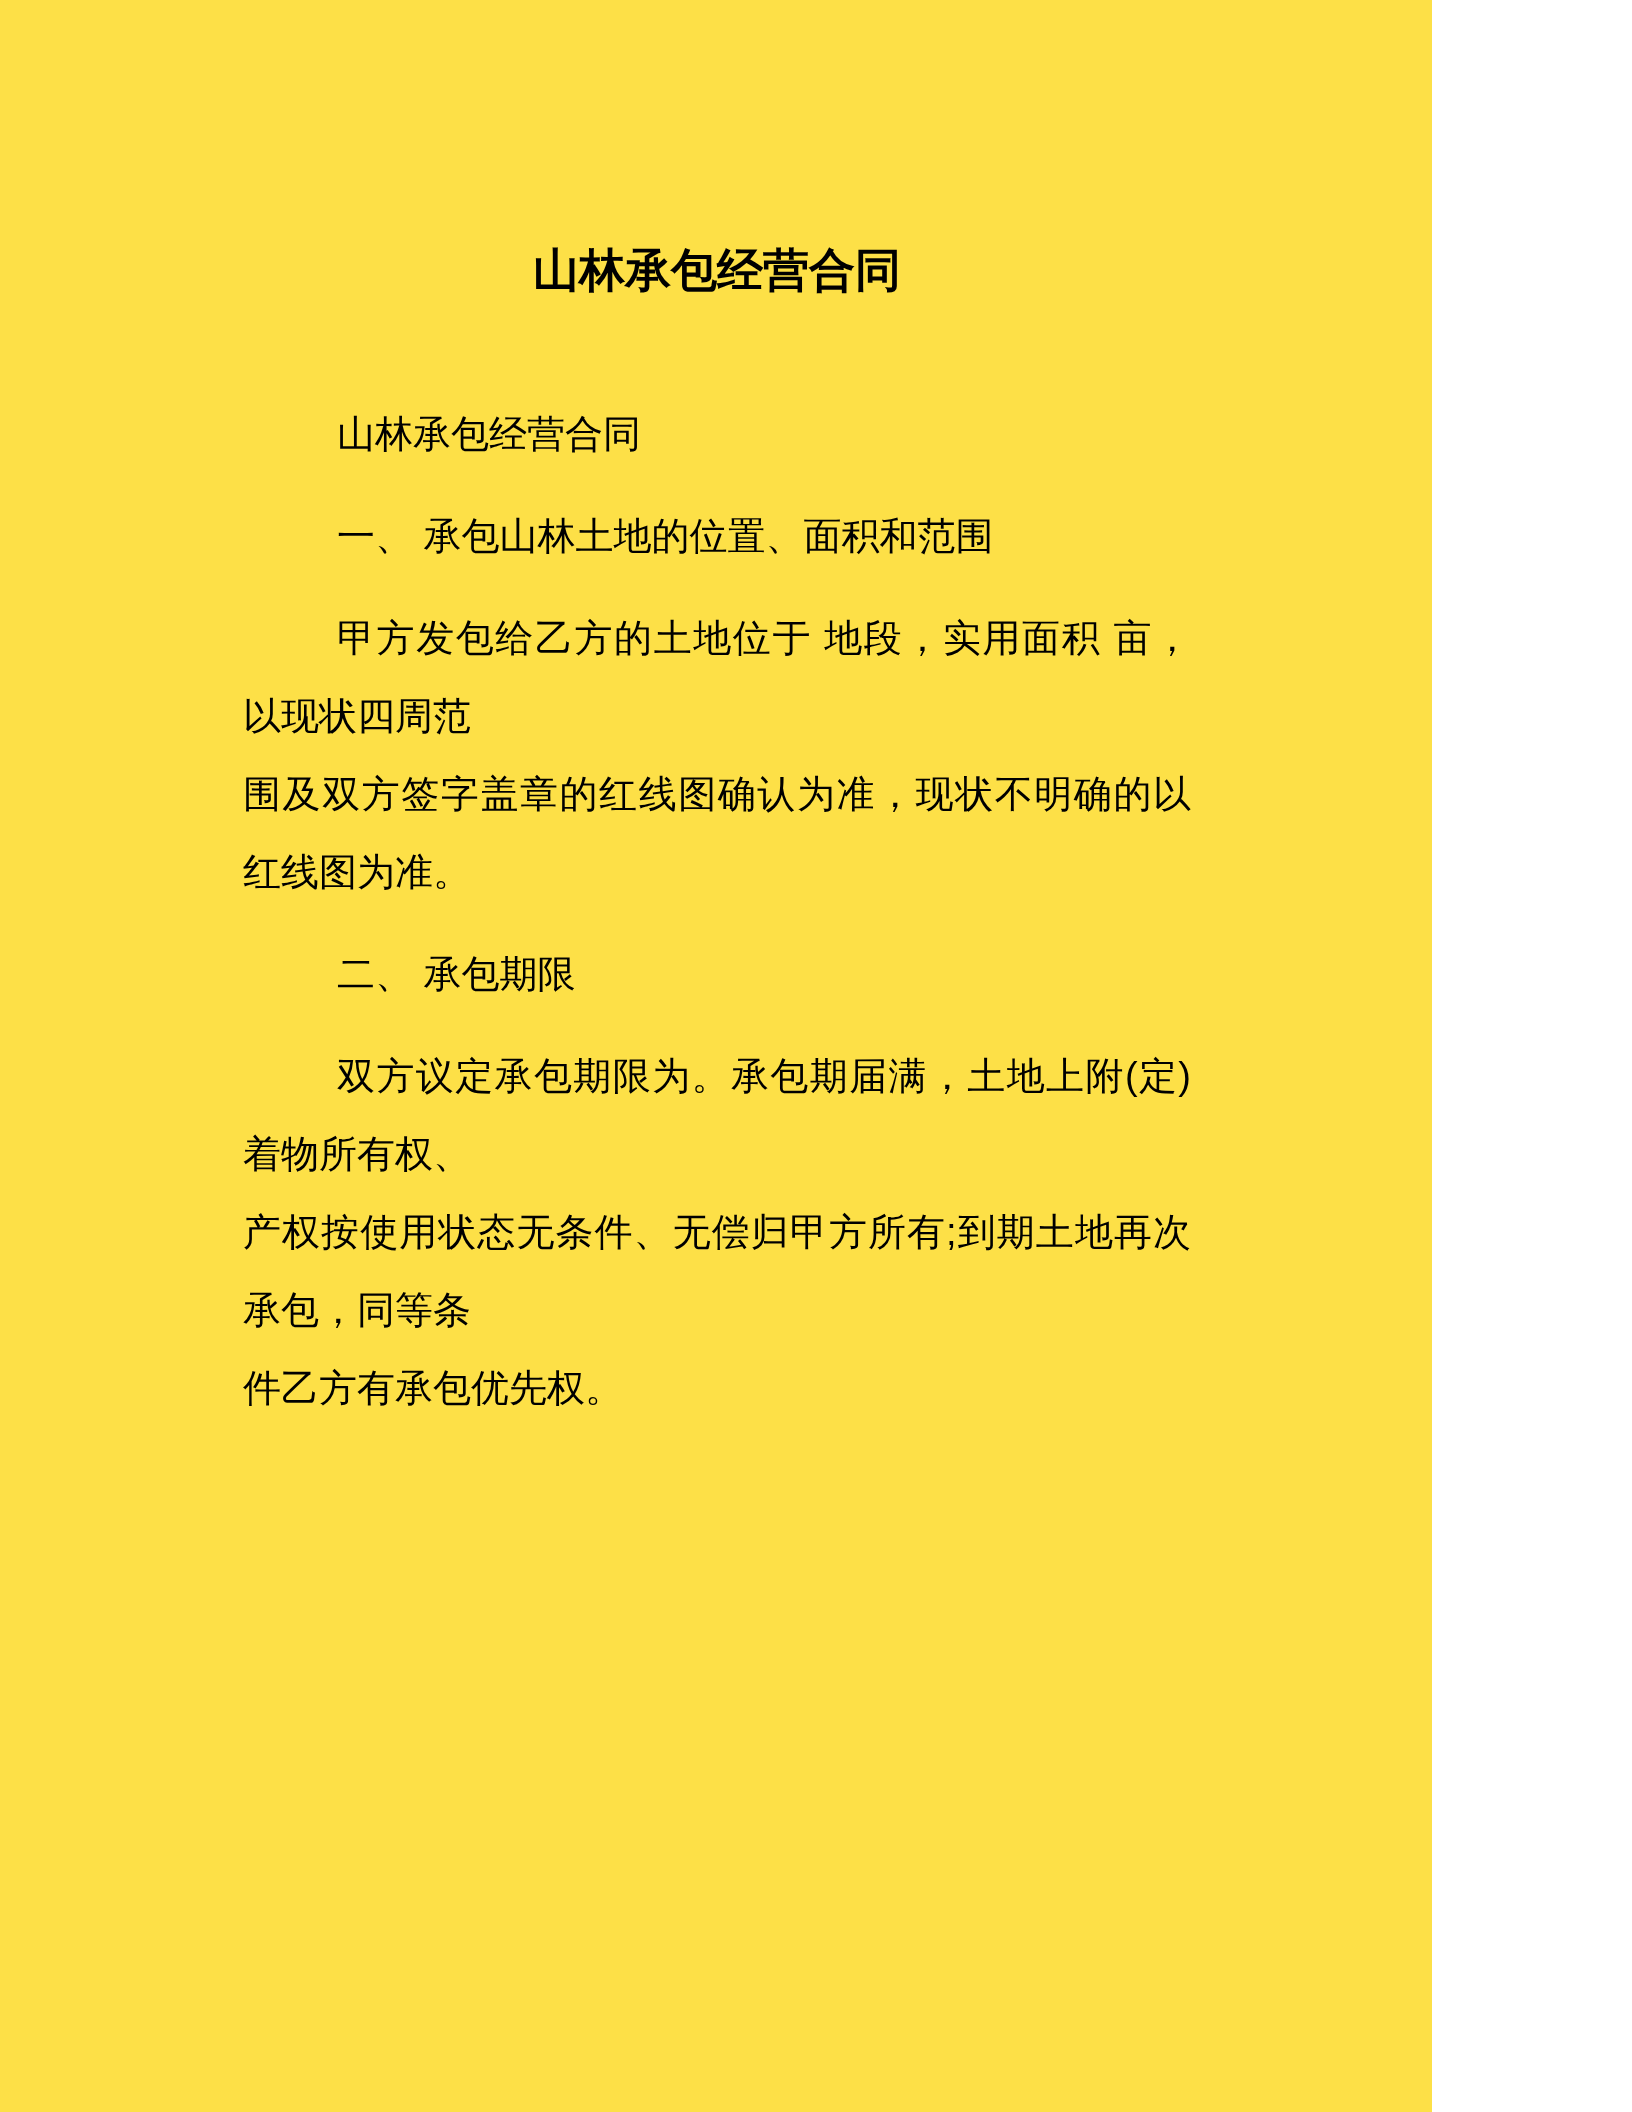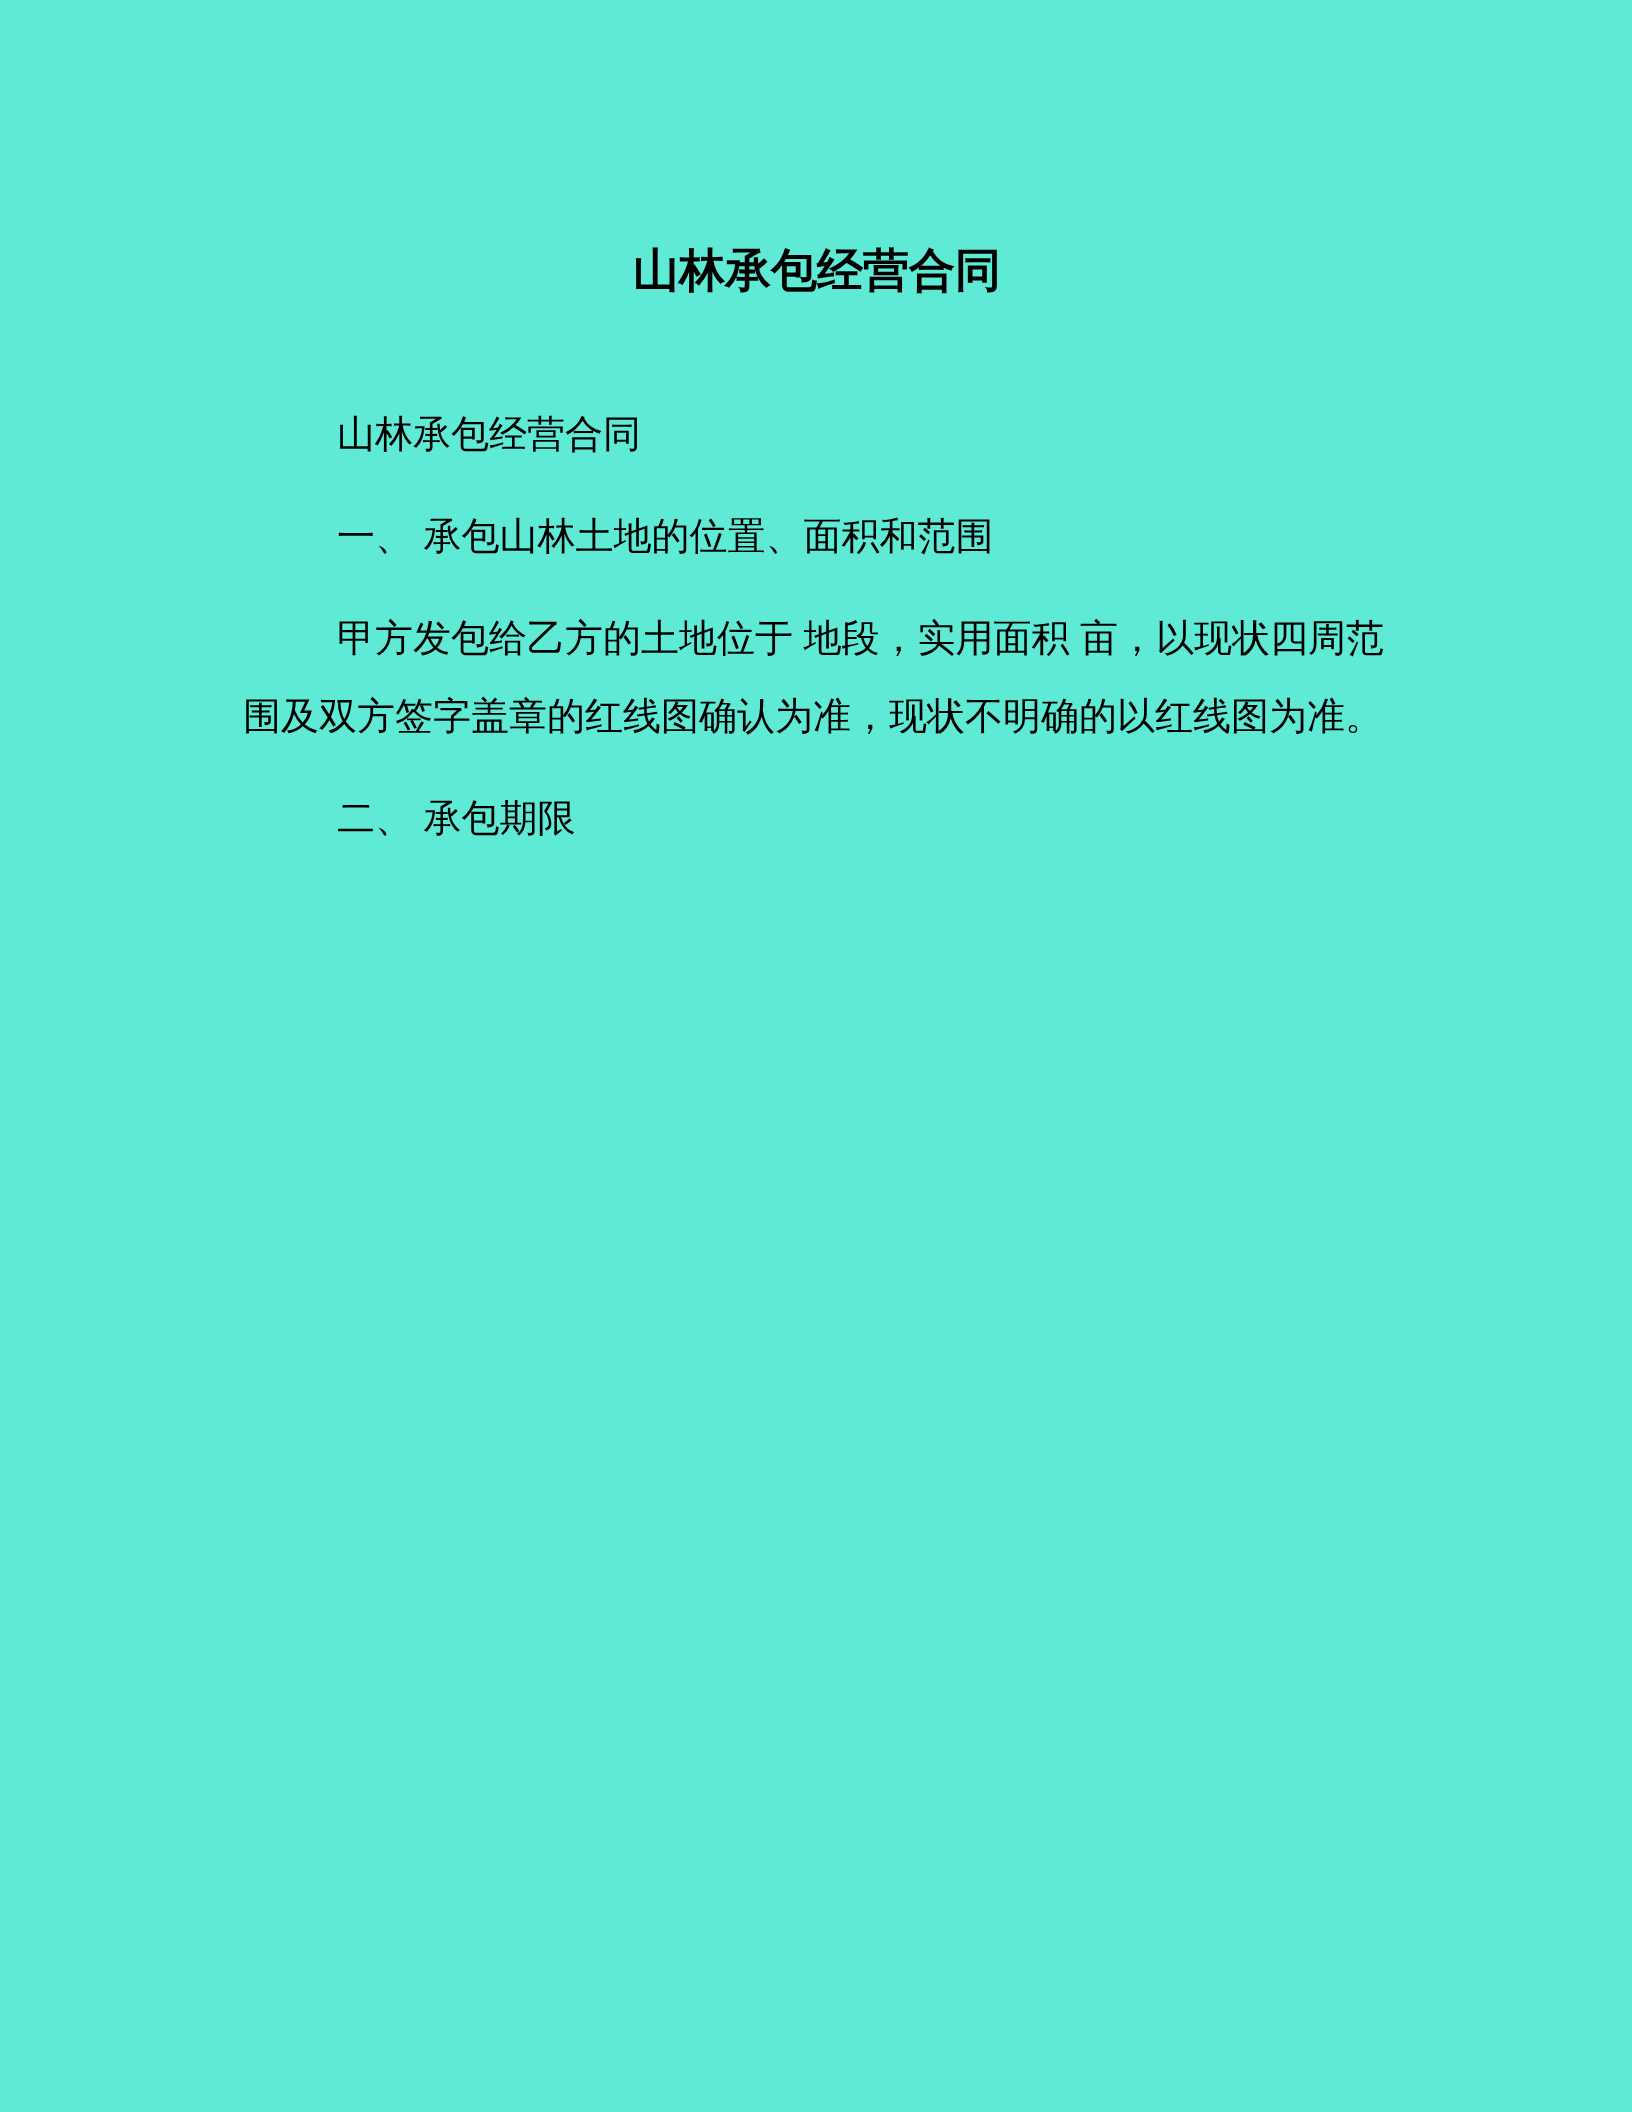--- a/index.html
+++ b/index.html
@@ -3,23 +3,23 @@
 <meta charset="utf-8">
 <style>
   html, body {
     margin: 0;
     padding: 0;
     background: #ffffff;
   }
   .page {
     position: relative;
     box-sizing: border-box;
-    width: 1632px;
+    width: 1432px;
     height: 2112px;
-    background: #5eead4;
+    background: #fde047;
     color: #000000;
     padding: 240px 241px 0 243px;
     font-family: "Liberation Sans", "DejaVu Sans", sans-serif;
     overflow: hidden;
   }
   .doc-title {
     font-size: 46px;
     line-height: 60px;
     font-weight: 700;
     text-align: center;
@@ -51,15 +51,18 @@
 
 
 
   <p class="block heading">一、 承包山林土地的位置、面积和范围</p>
 
   <p class="block">甲方发包给乙方的土地位于 地段，实用面积 亩，以现状四周范
 围及双方签字盖章的红线图确认为准，现状不明确的以红线图为准。</p>
 
   <p class="block heading">二、 承包期限</p>
 
+  <p class="block">双方议定承包期限为。承包期届满，土地上附(定)着物所有权、
+产权按使用状态无条件、无偿归甲方所有;到期土地再次承包，同等条
+件乙方有承包优先权。</p>
 
 
 </div>
 
 </body></html>

